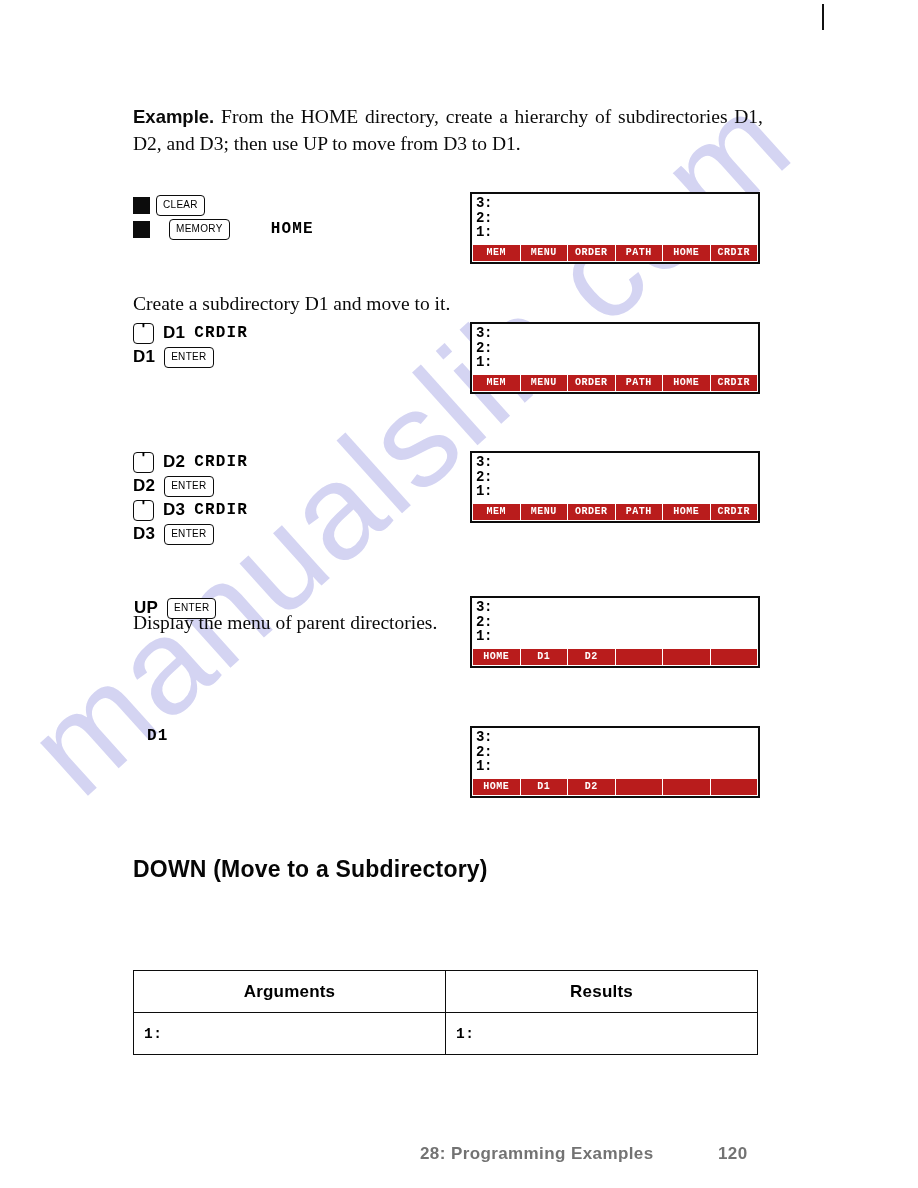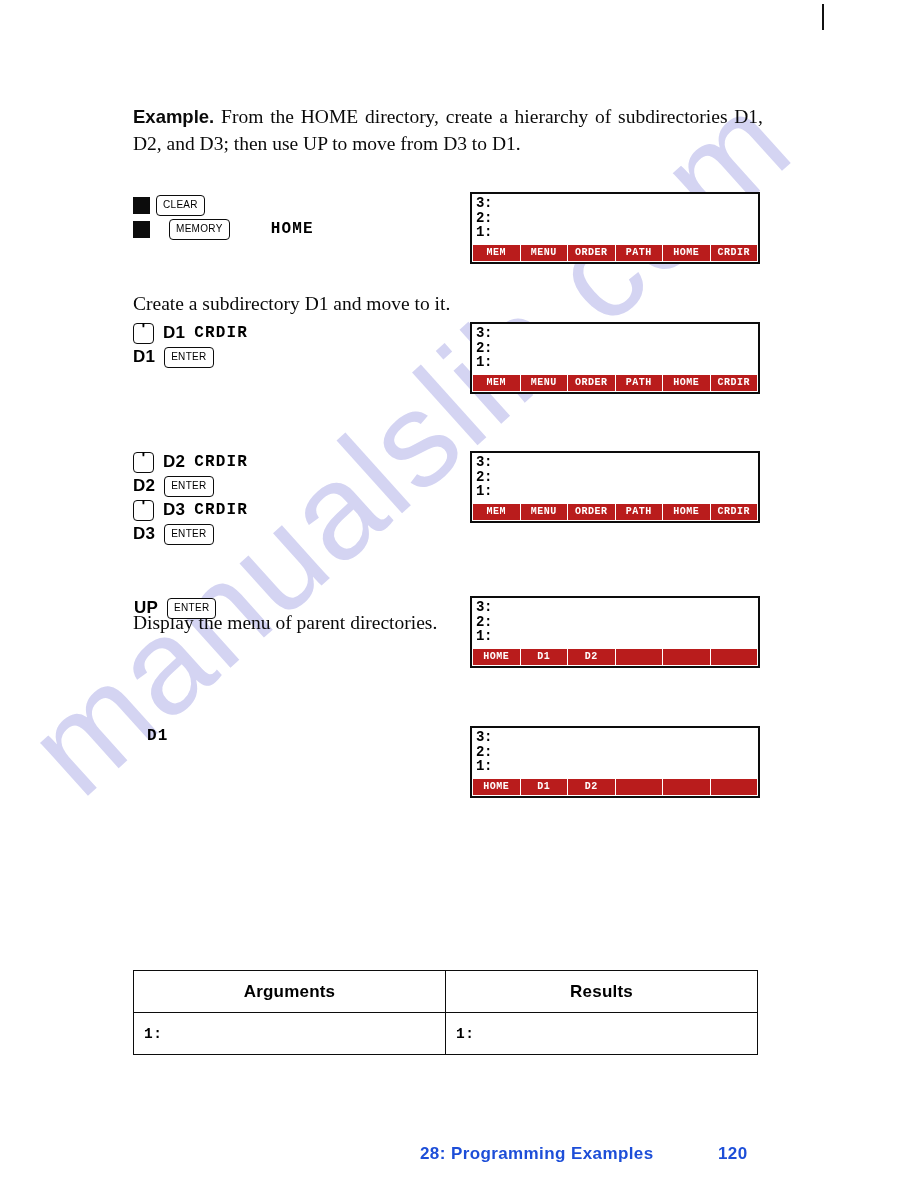--- a/index.html
+++ b/index.html
@@ -215,21 +215,21 @@
     letter-spacing: .5px;
   }
 
   
   .footer {
     position: absolute;
     font-family: "Liberation Sans", sans-serif;
     font-weight: bold;
     font-size: 17px;
     letter-spacing: .4px;
-    color: #1d4ed8;
+    color: #737373;
   }
 </style>
 </head>
 <body>
 
 <div class="watermark">
   <span>manualslib.com</span>
 </div>
 
 <div class="page">
@@ -380,20 +380,21 @@
     <div class="lcd-menu">
       <div class="slot">HOME</div>
       <div class="slot">D1</div>
       <div class="slot">D2</div>
       <div class="slot blank"></div>
       <div class="slot blank"></div>
       <div class="slot blank"></div>
     </div>
   </div>
 
+  <div class="heading" style="left:133px; top:856px;">DOWN (Move to a Subdirectory)</div>
 
 
   <table class="argtable" style="left:133px; top:970px; width:624px;">
     <thead>
       <tr>
         <th style="width:312px;">Arguments</th>
         <th style="width:312px;">Results</th>
       </tr>
     </thead>
     <tbody>

